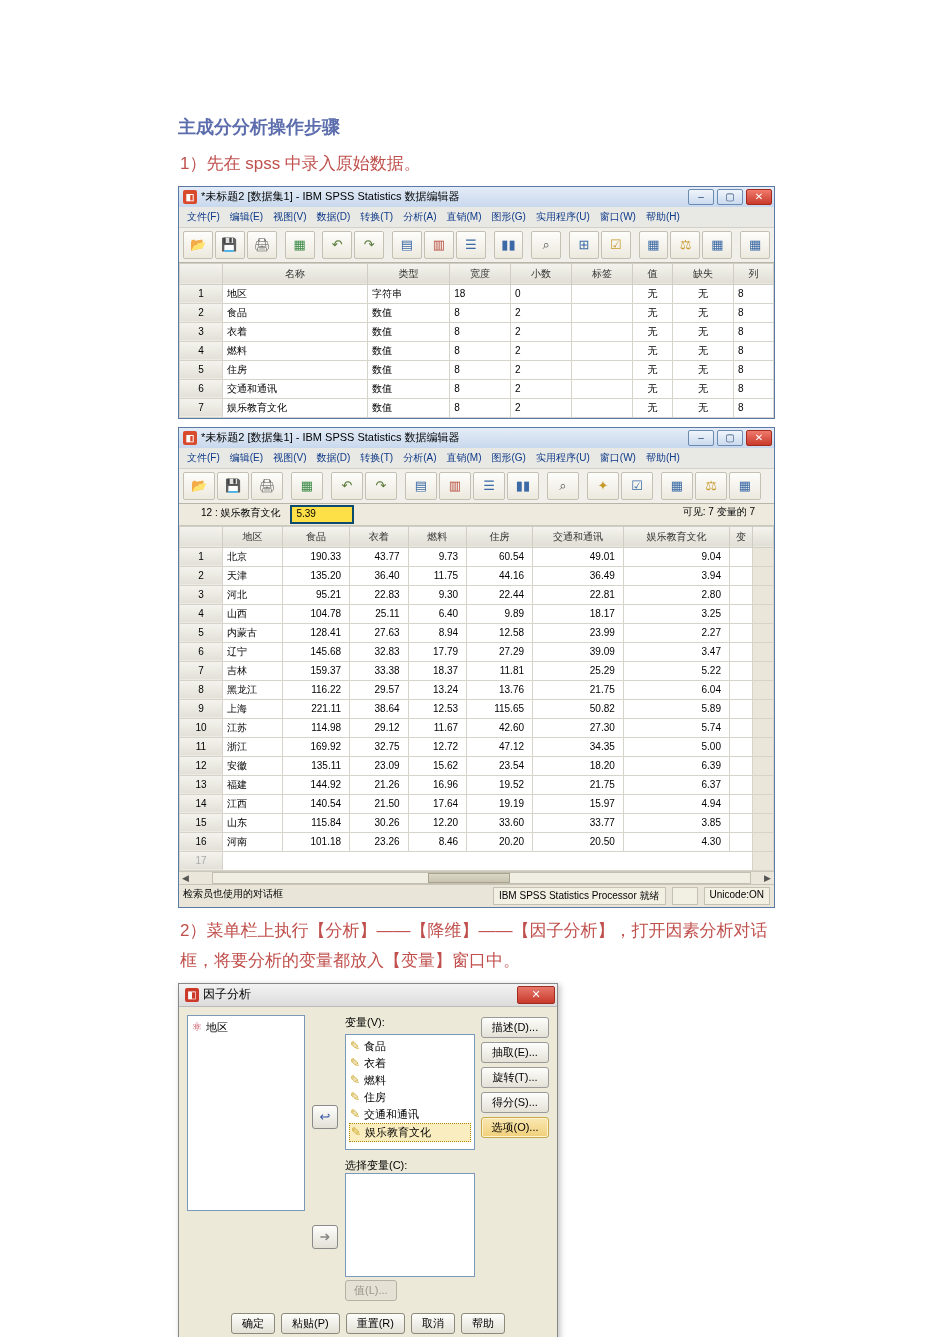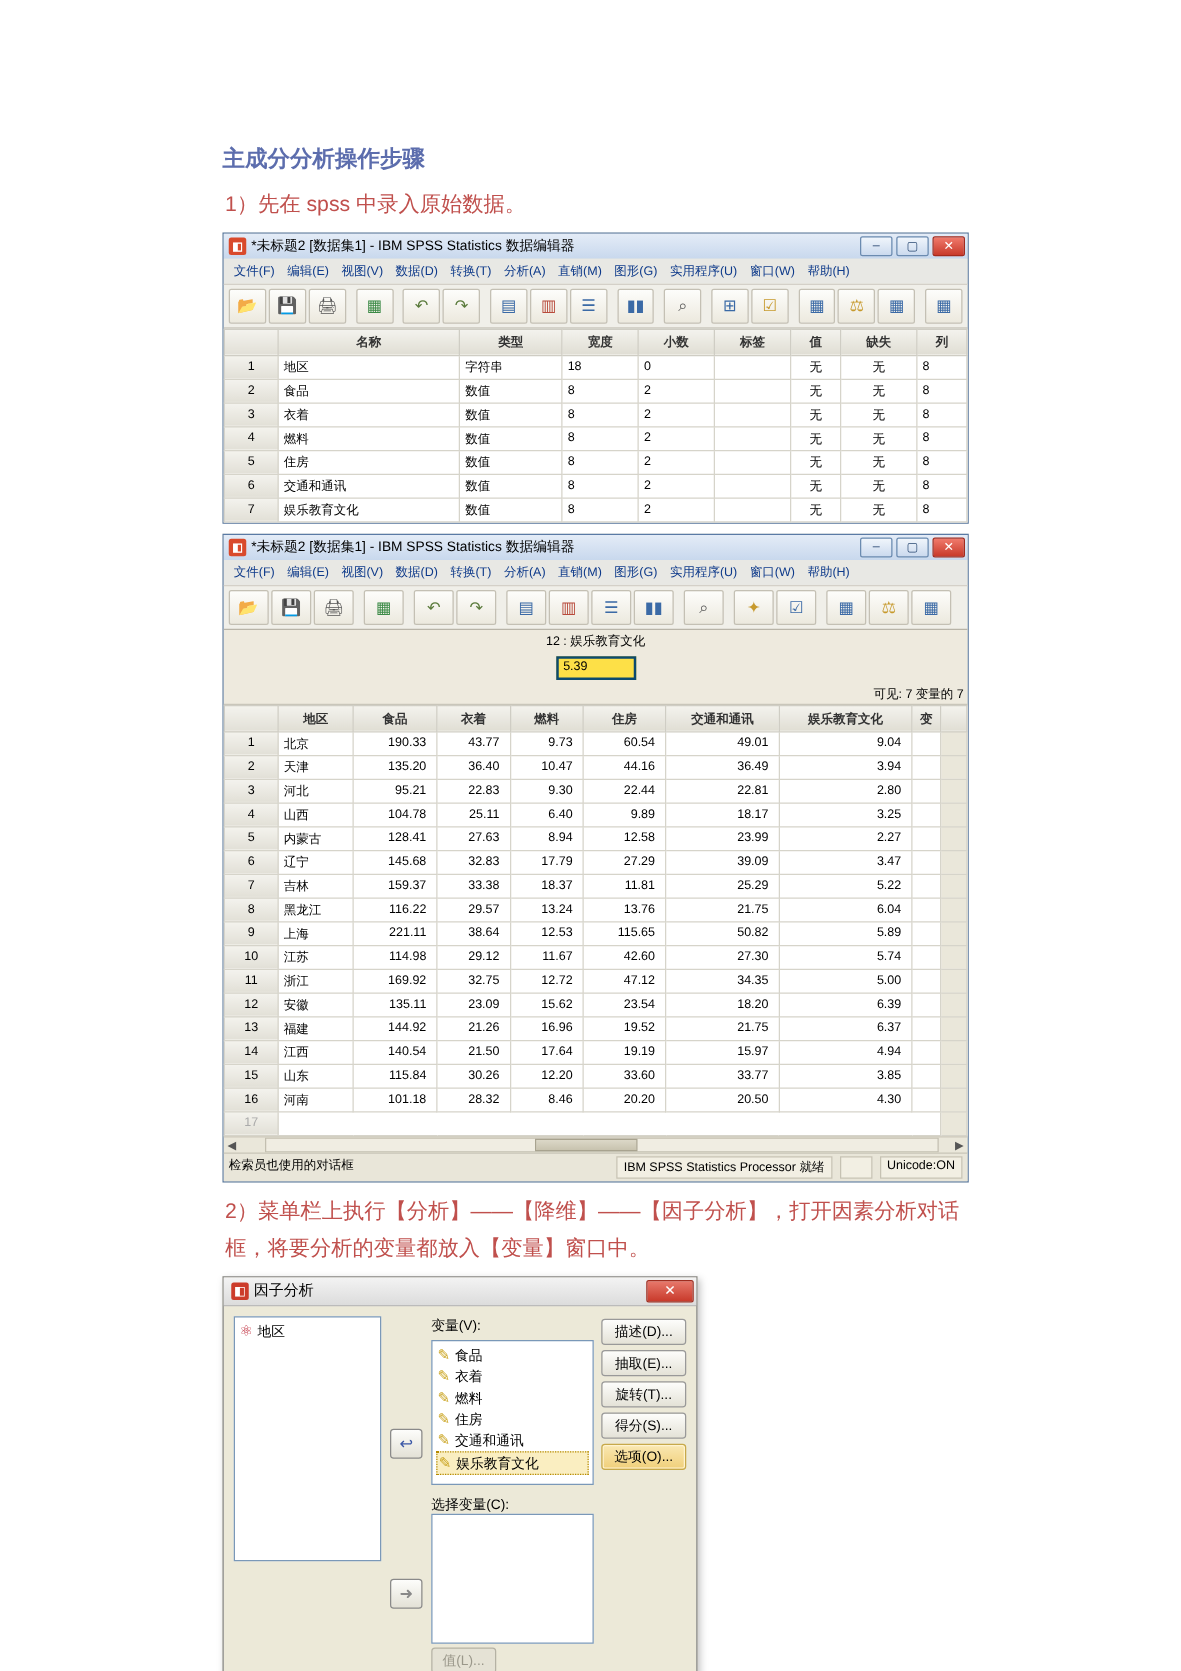--- a/index.html
+++ b/index.html
@@ -90,47 +90,46 @@
   .grid table {
     border-collapse: collapse;
     width: 100%;
     background: #fff;
     font-size: 10px;
   }
   .grid th {
     background: linear-gradient(#f4f3ee, #e0ded4);
     border: 1px solid #cfcdc4;
     padding: 2px 4px;
-    font-weight: bold;
+    font-weight: normal;
     color: #333;
     height: 16px;
   }
   .grid td {
     border: 1px solid #d6d4ca;
     padding: 2px 4px;
     height: 14px;
   }
   .grid td.rowhdr, .grid th.rowhdr {
     background: linear-gradient(#f4f3ee, #e2e0d7);
     text-align: center;
     width: 34px;
   }
   .grid td.num { text-align: right; padding-right: 8px; }
   .grid td.cnum { text-align: center; }
   .grid td.left { text-align: left; }
   
   .value-bar {
     display: flex;
-    align-items: center;
+    align-items: flex-start;
     background: #eeeade;
     border-bottom: 1px solid #c9c6ba;
     font-size: 10px;
-    padding: 1px 0;
+    padding: 1px 16px;
     gap: 4px;
-    flex-direction: column;
   }
   .value-bar .lbl { padding: 1px 6px; }
   .value-bar .val {
     background: #fde047;
     border: 2px solid #0c4a6e;
     padding: 1px 4px;
     min-width: 52px; height: 13px;
   }
   .value-bar .right { margin-left: auto; padding-right: 3px; }
   .bottom-tabs {
@@ -539,21 +538,21 @@
               <td class="num">49.01</td>
               <td class="num">9.04</td>
               <td></td>
               <td class="vscroll-col"></td>
             </tr>
             <tr>
               <td class="rowhdr">2</td>
               <td class="left">天津</td>
               <td class="num">135.20</td>
               <td class="num">36.40</td>
-              <td class="num">10.47</td>
+              <td class="num">11.75</td>
               <td class="num">44.16</td>
               <td class="num">36.49</td>
               <td class="num">3.94</td>
               <td></td>
               <td class="vscroll-col"></td>
             </tr>
             <tr>
               <td class="rowhdr">3</td>
               <td class="left">河北</td>
               <td class="num">95.21</td>
@@ -706,21 +705,21 @@
               <td class="num">33.60</td>
               <td class="num">33.77</td>
               <td class="num">3.85</td>
               <td></td>
               <td class="vscroll-col"></td>
             </tr>
             <tr>
               <td class="rowhdr">16</td>
               <td class="left">河南</td>
               <td class="num">101.18</td>
-              <td class="num">28.32</td>
+              <td class="num">23.26</td>
               <td class="num">8.46</td>
               <td class="num">20.20</td>
               <td class="num">20.50</td>
               <td class="num">4.30</td>
               <td></td>
               <td class="vscroll-col"></td>
             </tr>
           </tbody>
         <tbody>
             <tr>

